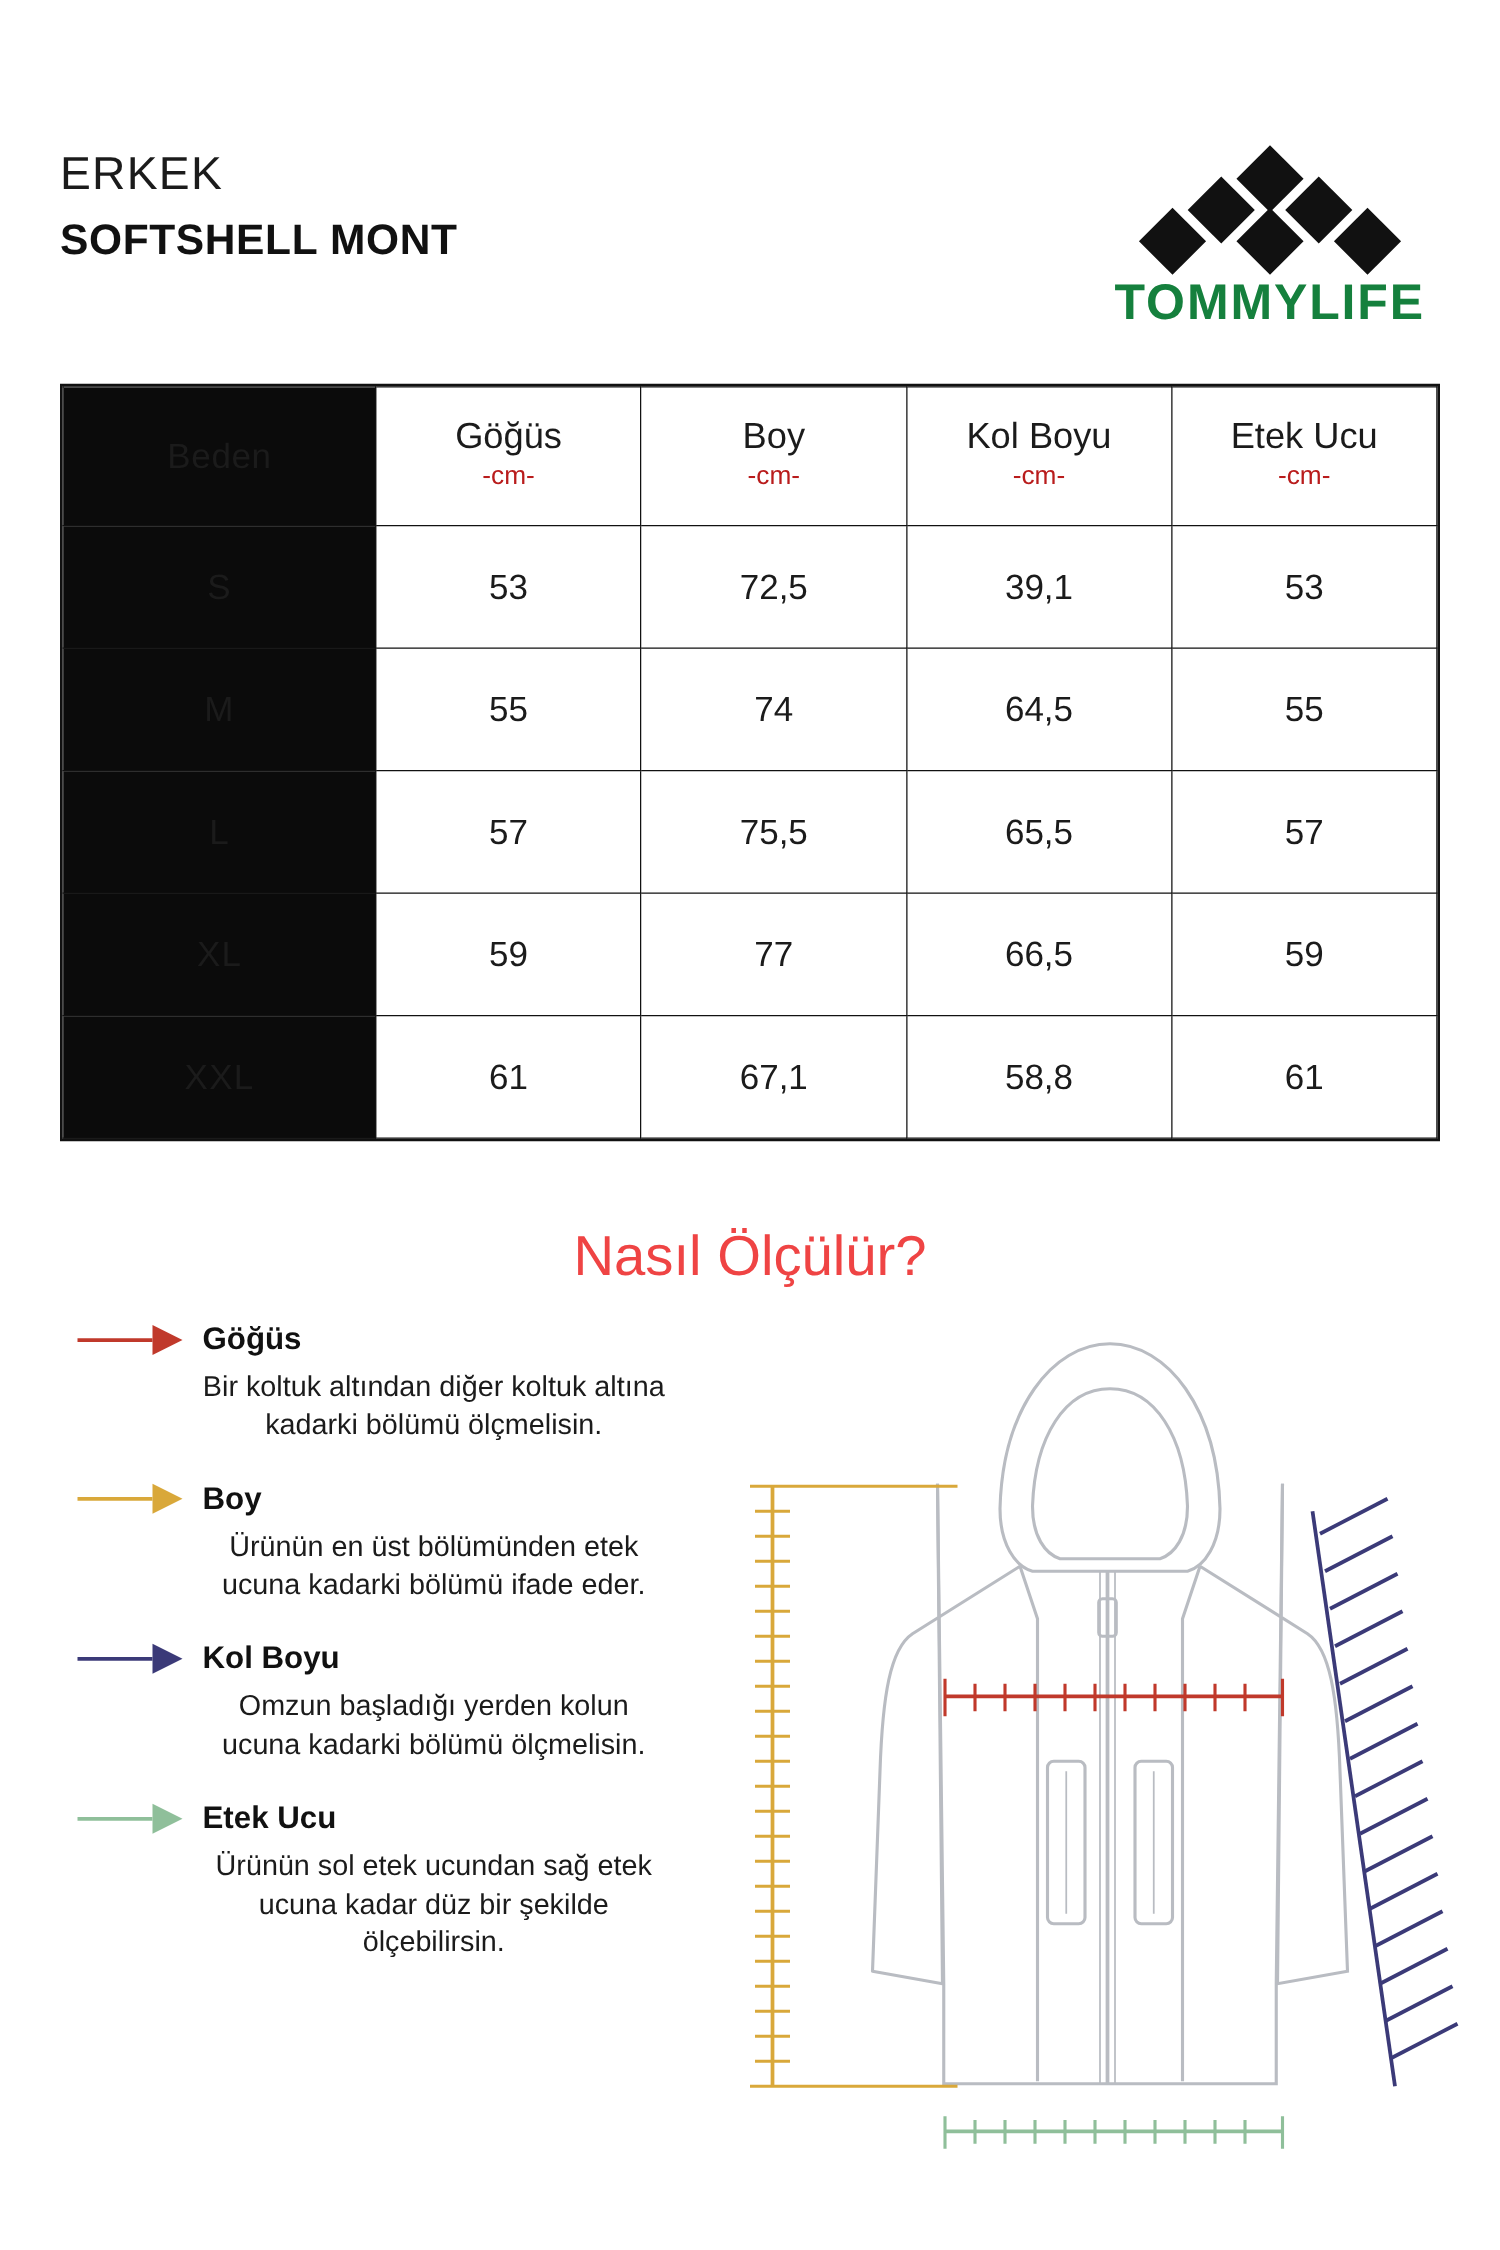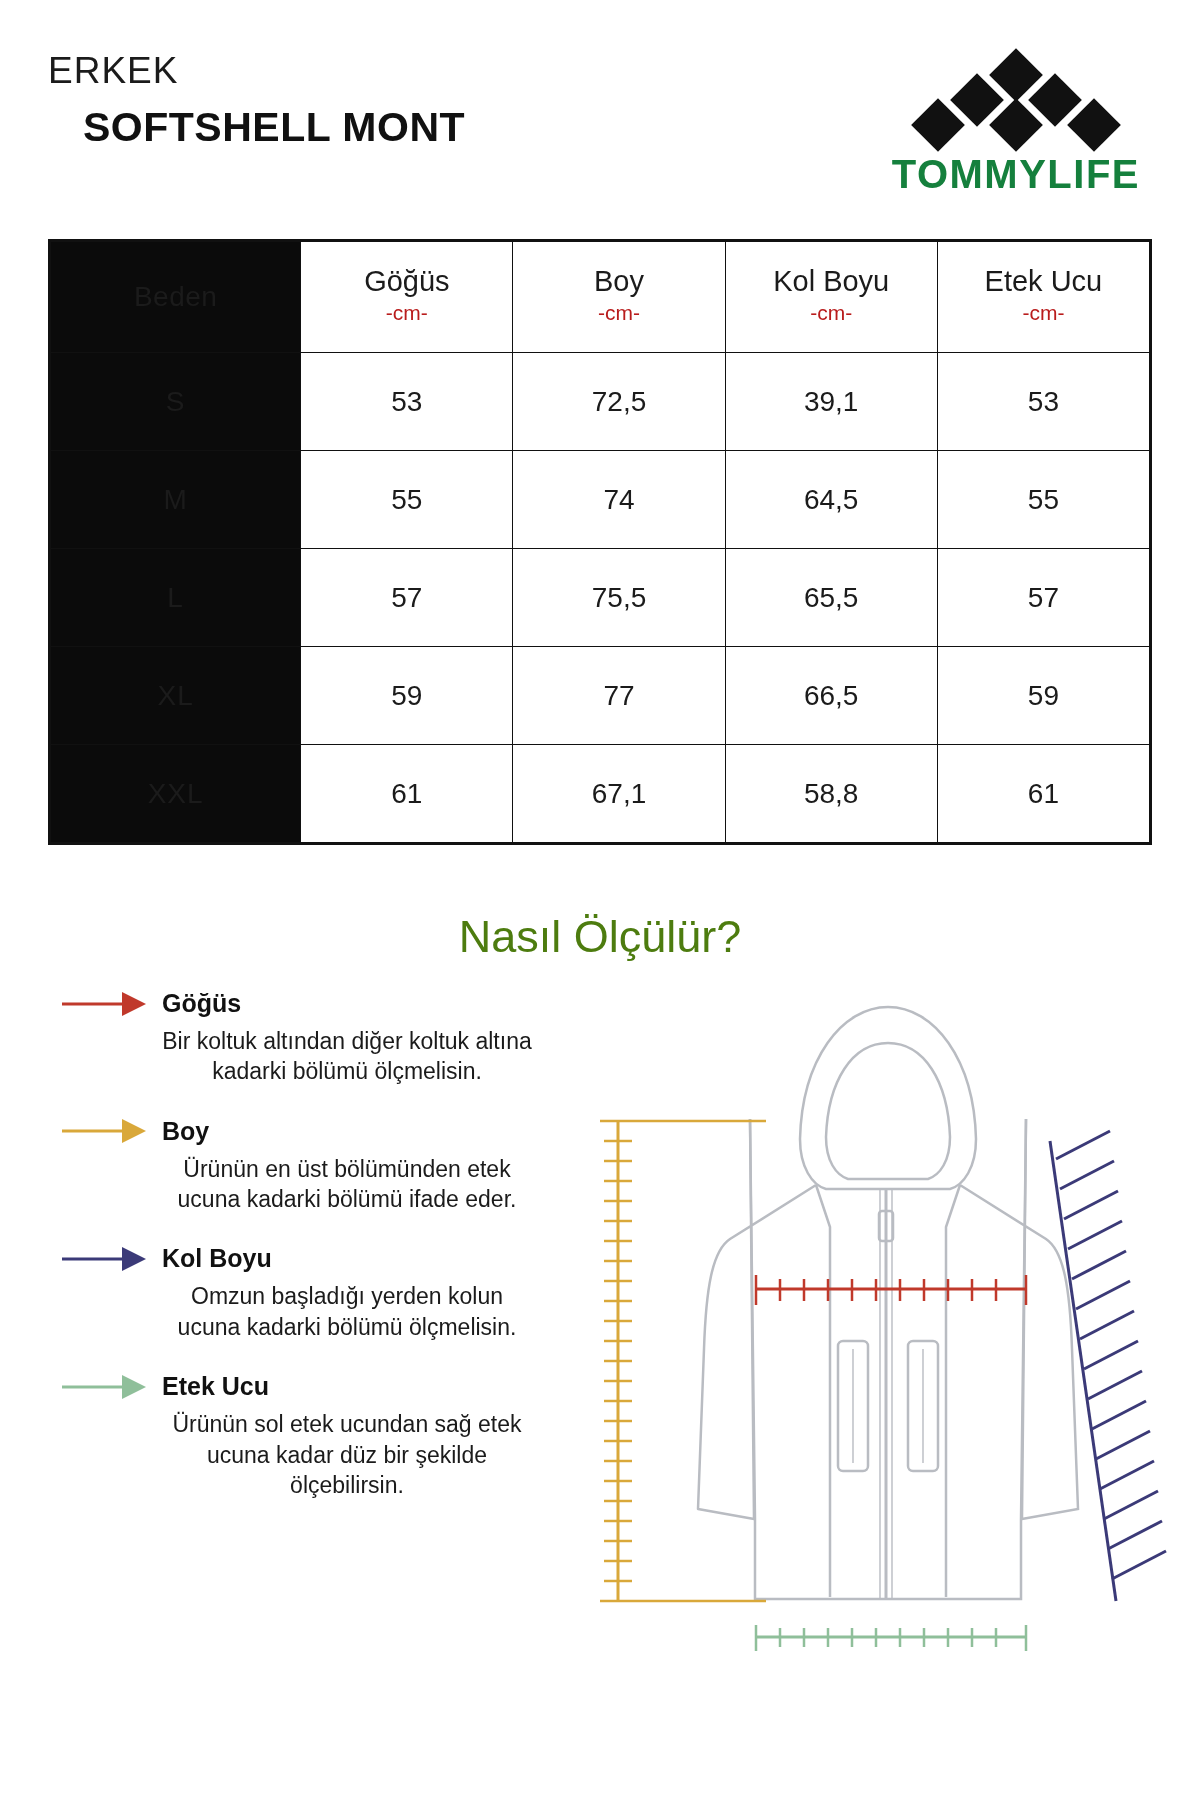--- a/index.html
+++ b/index.html
@@ -20,43 +20,42 @@
     width: 1200px;
     height: 1800px;
     padding: 0;
   }
 
   
   .header {
     display: flex;
     align-items: flex-start;
     justify-content: space-between;
-    padding: 52px 60px 0 48px;
+    padding: 120px 60px 0 48px;
     box-sizing: border-box;
   }
   .title-block {
     display: flex;
     flex-direction: column;
     line-height: 1;
   }
   .kicker {
     font-size: 37px;
     letter-spacing: 1px;
     font-weight: 400;
     color: #1b1b1b;
     font-family: "Liberation Sans", sans-serif;
   }
   .main-title {
-    font-size: 41px;
+    font-size: 34px;
     font-weight: 700;
     letter-spacing: 0.5px;
     margin-top: 18px;
     color: #111;
     font-family: "Liberation Sans", sans-serif;
-    margin-left: 35px;
   }
 
   .brand-block {
     display: flex;
     flex-direction: column;
     align-items: center;
     margin-top: 4px;
   }
   .brand-mark {
     width: 200px;
@@ -123,21 +122,21 @@
     color: #b91c1c;
   }
 
   
   .howto-title {
     text-align: center;
     font-size: 45px;
     font-weight: 400;
     margin: 66px 0 0 0;
     font-family: "Liberation Sans", sans-serif;
-    color: #4d7c0f;
+    color: #ef4444;
   }
 
   .howto-body {
     display: flex;
     margin-top: 26px;
     padding: 0 40px 0 60px;
     box-sizing: border-box;
   }
   .legend {
     width: 520px;

